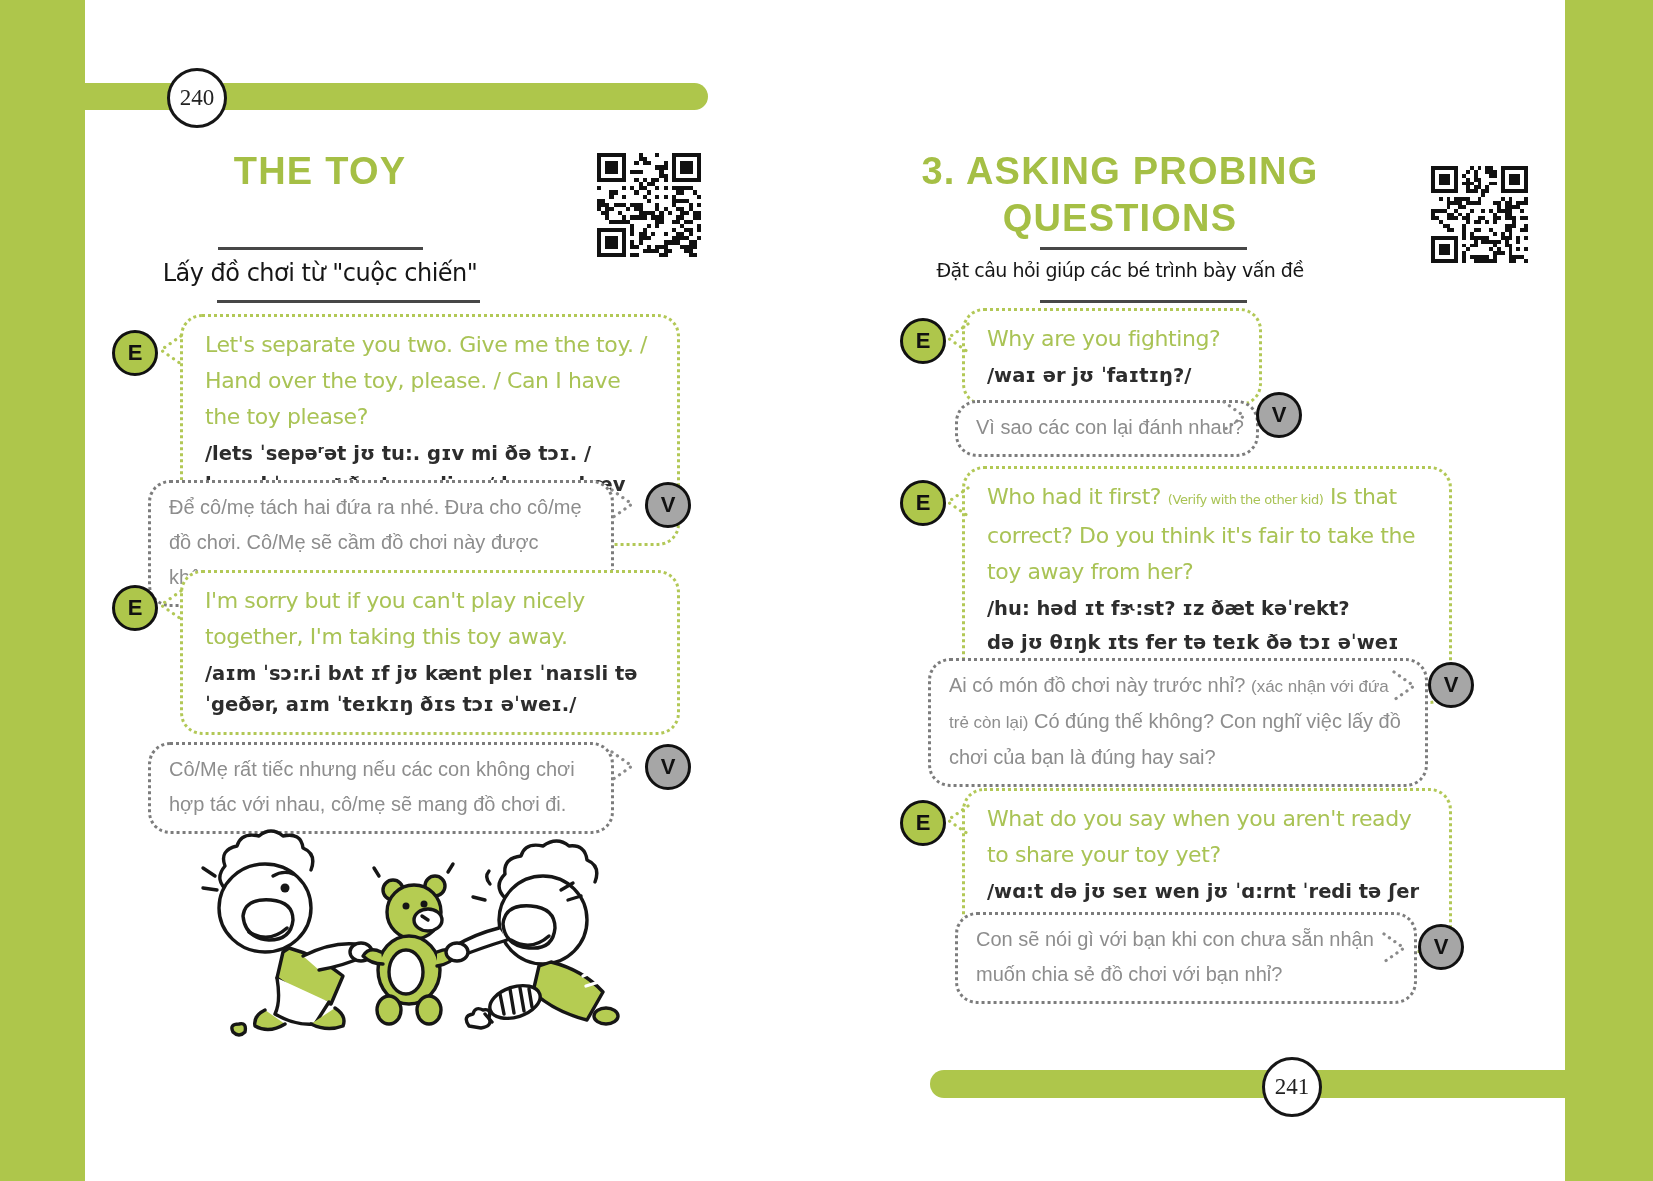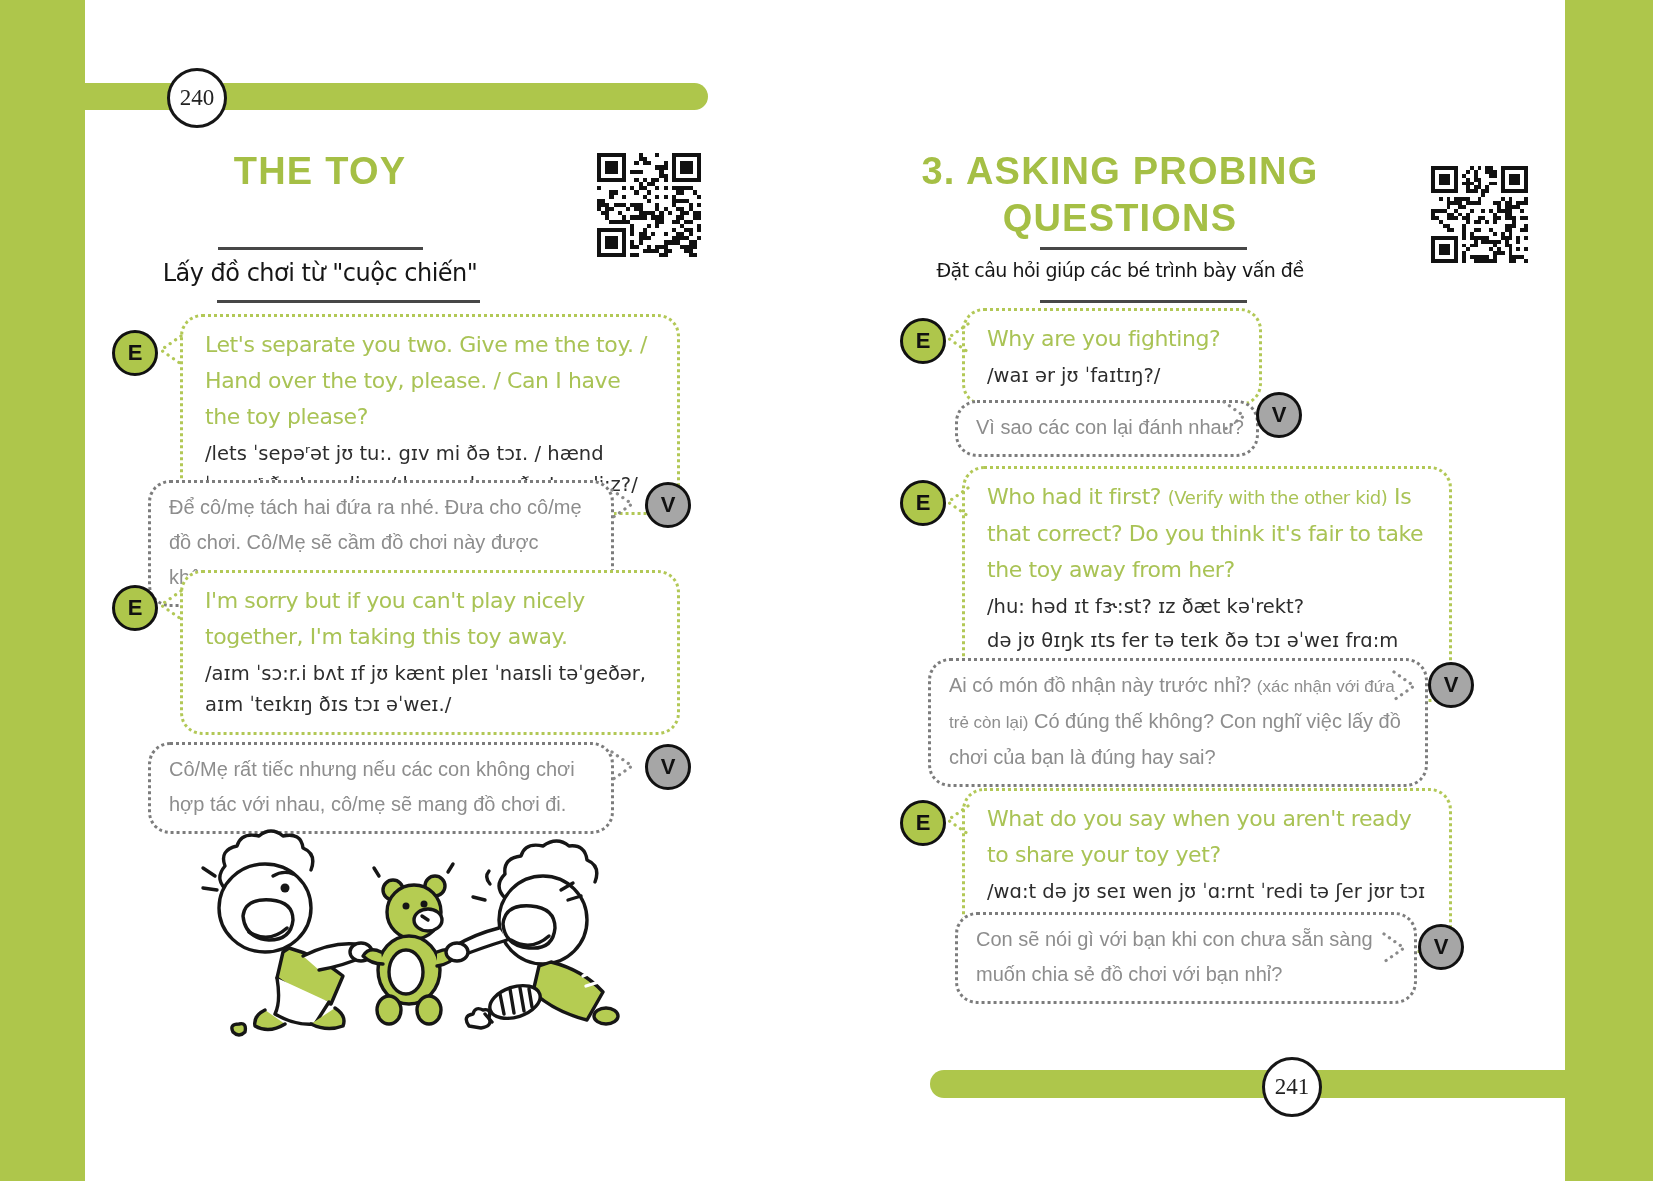--- a/index.html
+++ b/index.html
@@ -29,22 +29,22 @@
   .badge{position:absolute;width:40px;height:40px;border-radius:50%;border:3px solid #111;
          display:flex;align-items:center;justify-content:center;font-weight:bold;font-size:22px;
          color:#111;z-index:4;font-family:"Liberation Sans",sans-serif;}
   .badge-e{background:var(--green);}
   .badge-v{background:var(--gray-badge);}
   .bub{position:absolute;border-radius:22px;background:#fff;}
   .bub-e{border:3px dotted #b2c856;padding:10px 22px 12px 22px;}
   .bub-v{border:3px dotted #7c7c7c;padding:7px 18px 9px 18px;}
   .en{font-family:"DejaVu Sans",sans-serif;font-size:22px;line-height:36px;
       color:var(--green-text);letter-spacing:-0.4px;}
-  .en-note{font-size:18px;}
-  .ipa{font-family:"DejaVu Sans",sans-serif;font-size:19.5px;line-height:31px;color:#2d2d2d;margin-top:3px;}
+  .en-note{font-size:13px;}
+  .ipa{font-family:"DejaVu Sans",sans-serif;font-size:19.5px;line-height:31px;color:#2d2d2d;margin-top:3px;font-weight:bold;}
   .vi{font-family:"Liberation Sans",sans-serif;font-size:20px;line-height:35px;color:var(--gray-text);}
   .vi-note{font-size:17px;}
   .conn{position:absolute;z-index:3;}
   .pl-g{fill:none;stroke:#b2c856;stroke-width:3.2;stroke-dasharray:0.1 6.5;stroke-linecap:round;}
   .pl-y{fill:none;stroke:#8a8a8a;stroke-width:3.2;stroke-dasharray:0.1 6.5;stroke-linecap:round;}
 </style>
 </head>
 <body>
 
 <div id="page">
@@ -566,37 +566,37 @@
   <svg class="conn" style="left:942px;top:484px;" width="28" height="36">
       <polyline class="pl-g" points="26,4 6,18 26,32"></polyline>
     </svg>
   <div class="bub bub-e" style="left:962px;top:466px;width:440px;">
     <div class="en"><span>Who had it first? </span><span class="en-note">(Verify with the other kid)</span><span> Is that correct? Do you think it's fair to take the toy away from her?</span></div>
     <div class="ipa">/hu: həd ɪt fɝ:st? ɪz ðæt kəˈrekt?</div>
     <div class="ipa">də jʊ θɪŋk ɪts fer tə teɪk ðə tɔɪ əˈweɪ frɑ:m hɜʳ?/</div>
   </div>
 
   <div class="bub bub-v" style="left:928px;top:658px;width:458px;">
-    <div class="vi"><span>Ai có món đồ nhận này trước nhỉ? </span><span class="vi-note">(xác nhận với đứa trẻ còn lại)</span><span> Có đúng thế không? Con nghĩ việc lấy đồ chơi của bạn là đúng hay sai?</span></div>
+    <div class="vi"><span>Ai có món đồ chơi này trước nhỉ? </span><span class="vi-note">(xác nhận với đứa trẻ còn lại)</span><span> Có đúng thế không? Con nghĩ việc lấy đồ chơi của bạn là đúng hay sai?</span></div>
   </div>
   <svg class="conn" style="left:1392px;top:668px;" width="28" height="36">
       <polyline class="pl-y" points="2,4 22,18 2,32"></polyline>
     </svg>
   <div class="badge badge-v" style="left:1428px;top:662px;">V</div>
 
   <div class="badge badge-e" style="left:900px;top:800px;">E</div>
   <svg class="conn" style="left:942px;top:802px;" width="28" height="36">
       <polyline class="pl-g" points="26,4 6,18 26,32"></polyline>
     </svg>
   <div class="bub bub-e" style="left:962px;top:788px;width:440px;">
     <div class="en">What do you say when you aren't ready to share your toy yet?</div>
     <div class="ipa">/wɑ:t də jʊ seɪ wen jʊ ˈɑ:rnt ˈredi tə ʃer jʊr tɔɪ jet?/</div>
   </div>
 
   <div class="bub bub-v" style="left:955px;top:912px;width:420px;">
-    <div class="vi">Con sẽ nói gì với bạn khi con chưa sẵn sàng muốn chia sẻ đồ chơi với bạn nhỉ?</div>
+    <div class="vi">Con sẽ nói gì với bạn khi con chưa sẵn nhận muốn chia sẻ đồ chơi với bạn nhỉ?</div>
   </div>
   <svg class="conn" style="left:1382px;top:930px;" width="28" height="36">
       <polyline class="pl-y" points="2,4 22,18 2,32"></polyline>
     </svg>
   <div class="badge badge-v" style="left:1418px;top:924px;">V</div>
 
 </div>
 
 </body></html>

